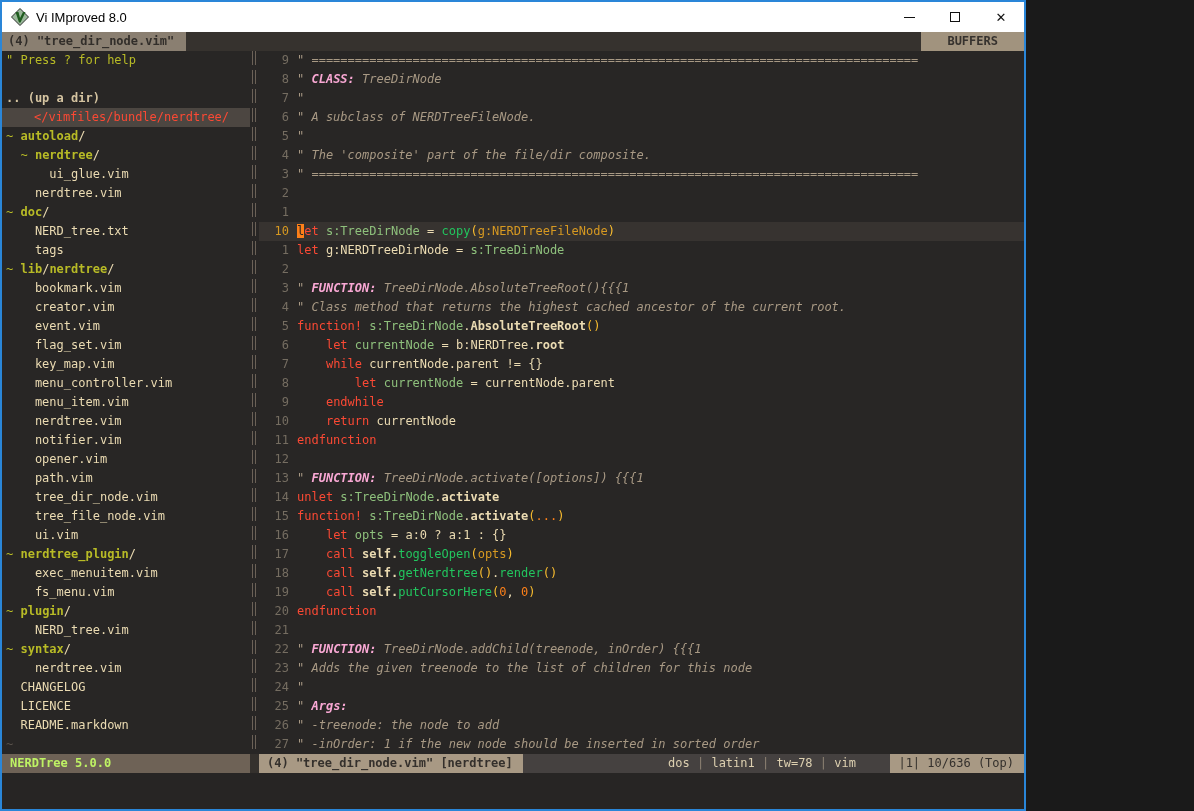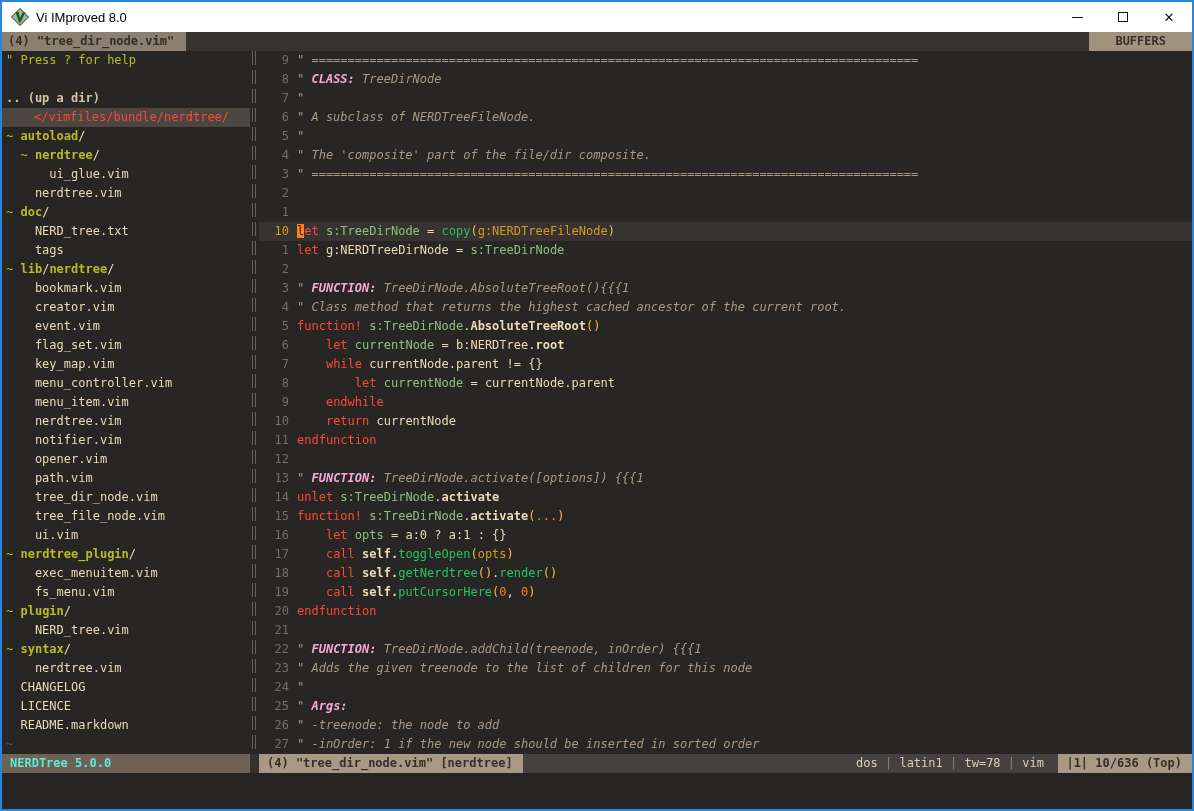--- a/index.html
+++ b/index.html
@@ -1,18 +1,18 @@
 <!DOCTYPE html>
 <html><head>
 <meta charset="utf-8">
 <style>
   * { margin:0; padding:0; box-sizing:border-box; }
   html,body { width:1194px; height:811px; background:#1a1a1a; }
   .window {
-    width:1194px; height:811px;
+    width:1026px; height:811px;
     border:2px solid #2a86d8;
     display:flex; flex-direction:column;
     font-family:"DejaVu Sans Mono", monospace;
     background:#282625;
   }
   
   .titlebar {
     height:30px; background:#ffffff; display:flex; align-items:center;
     font-family:"Liberation Sans", sans-serif; font-size:13px; color:#000;
     flex:0 0 auto;
@@ -68,26 +68,26 @@
   .t-ar  { color:#d79921; }
   .t-tx  { color:#ebdbb2; }
   .t-cur { background:#fe8019; color:#282625; }
   .t-grn { color:#b8bb26; }
   .t-dir { color:#b8bb26; font-weight:bold; }
   .t-up  { color:#d5c4a1; font-weight:bold; }
   .t-root{ color:#fb4934;margin-left:28px; }
   .t-dim { color:#57504a; }
   
   .statusline { height:19px; flex:0 0 auto; display:flex; font-size:12px; line-height:19px; white-space:pre; background:#454140; }
-  .st-nerdtree { width:248px; flex:0 0 auto; background:#6e6256; color:#5eead4; font-weight:bold; padding-left:8px; }
+  .st-nerdtree { width:248px; flex:0 0 auto; background:#6e6256; color:#bef264; font-weight:bold; padding-left:8px; }
   .st-gap { width:9px; flex:0 0 auto; background:#35312d; }
   .st-file { background:#a89984; color:#34302c; font-weight:bold; padding:0 10px 0 8px; }
   .st-mid { flex:1 1 auto; display:flex; justify-content:flex-end; align-items:flex-end; color:#ddd0b0; }
   .st-sep { color:#8d8273; }
-  .st-pos { background:#a89984; color:#34302c; font-weight:bold; padding:0 10px 0 8px; flex:0 0 auto; }
+  .st-pos { background:#a89984; color:#34302c; font-weight:normal; padding:0 10px 0 8px; flex:0 0 auto;margin-left:20px; }
   
   .cmdline { flex:0 0 auto; height:36px; background:#272524; }
 </style>
 </head>
 <body>
 
 <div class="window">
 
   <div class="titlebar">
     <svg class="appicon" viewBox="0 0 18 18">

